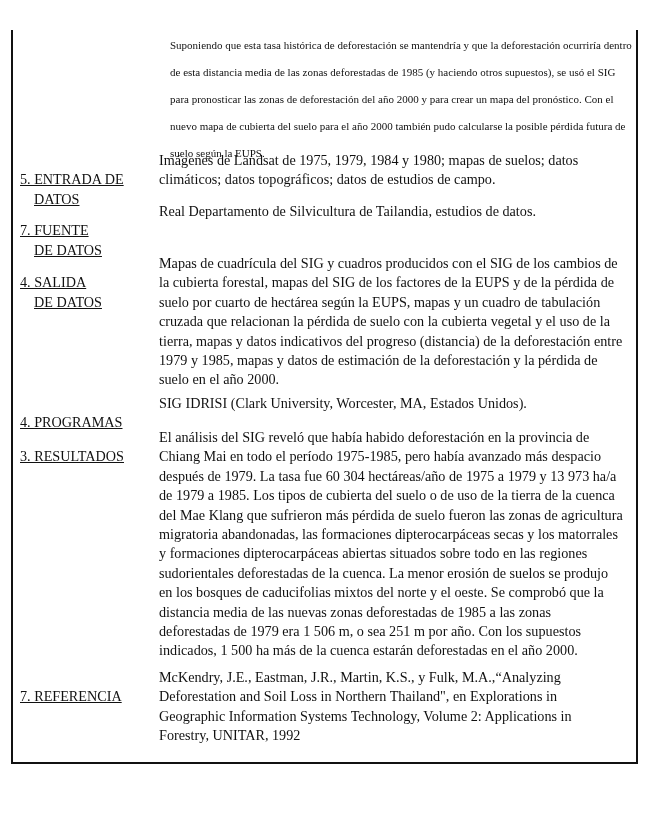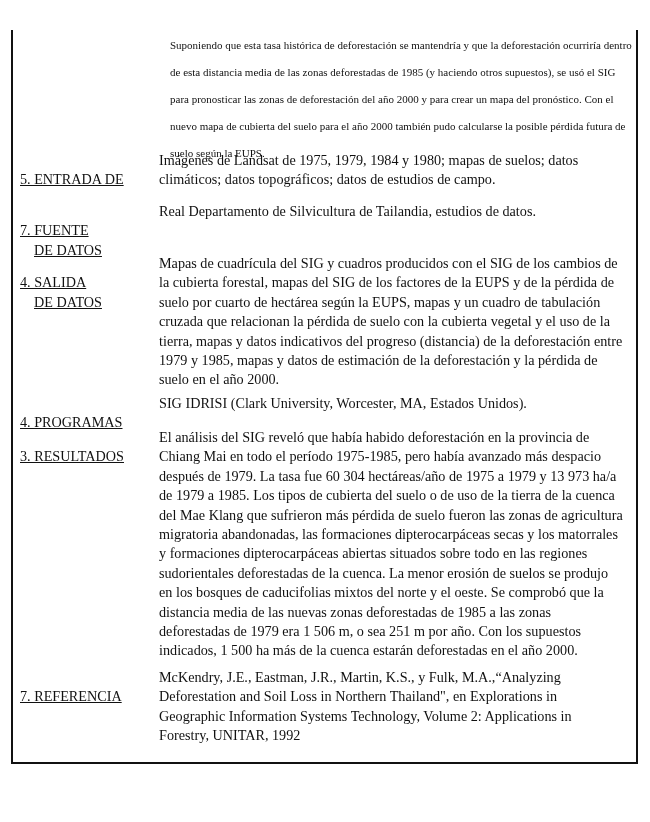--- a/index.html
+++ b/index.html
@@ -17,20 +17,21 @@
 </style>
 </head>
 <body>
 
 <div class="box">
   <div class="cont">Suponiendo que esta tasa histórica de deforestación se mantendría y que la deforestación ocurriría dentro de esta distancia media de las zonas deforestadas de 1985 (y haciendo otros supuestos), se usó el SIG para pronosticar las zonas de deforestación del año 2000 y para crear un mapa del pronóstico. Con el nuevo mapa de cubierta del suelo para el año 2000 también pudo calcularse la posible pérdida futura de suelo según la EUPS.</div>
 
   <div class="row" style="top:121px">
     <div class="lbl">
       <span>5. ENTRADA DE</span>
+      <span class="l2">DATOS</span>
     </div>
     <div class="txt">Imágenes de Landsat de 1975, 1979, 1984 y 1980; mapas de suelos; datos climáticos; datos topográficos; datos de estudios de campo.</div>
   </div>
 
   <div class="row" style="top:172px">
     <div class="lbl">
       <span>7. FUENTE</span>
       <span class="l2">DE DATOS</span>
     </div>
     <div class="txt">Real Departamento de Silvicultura de Tailandia, estudios de datos.</div>

